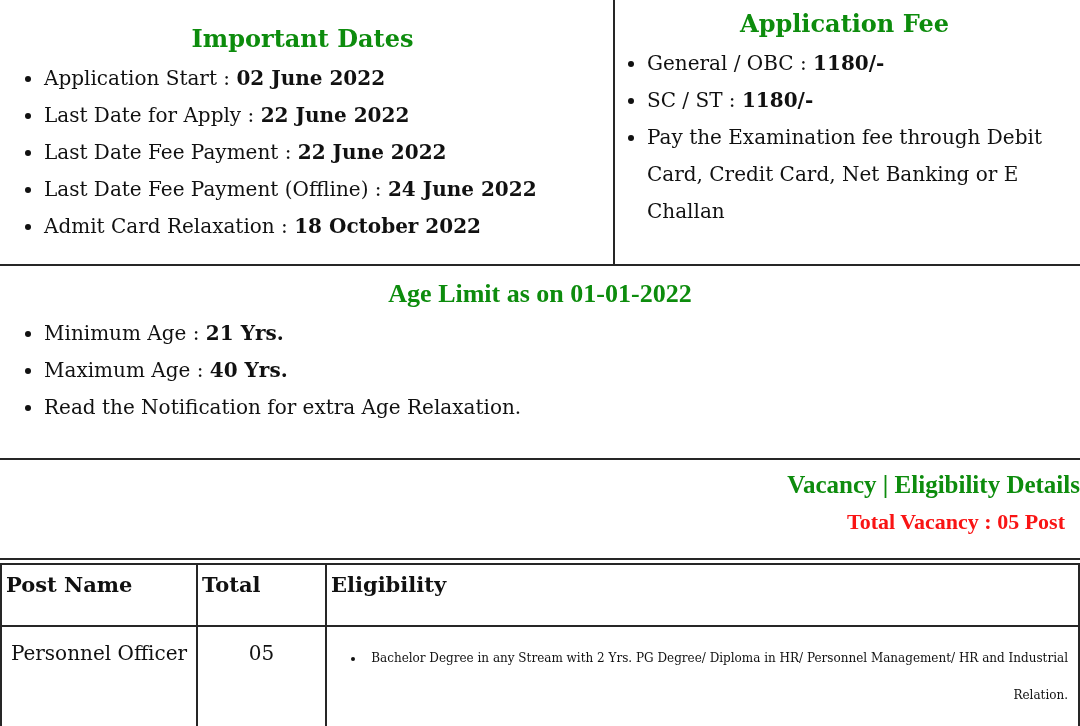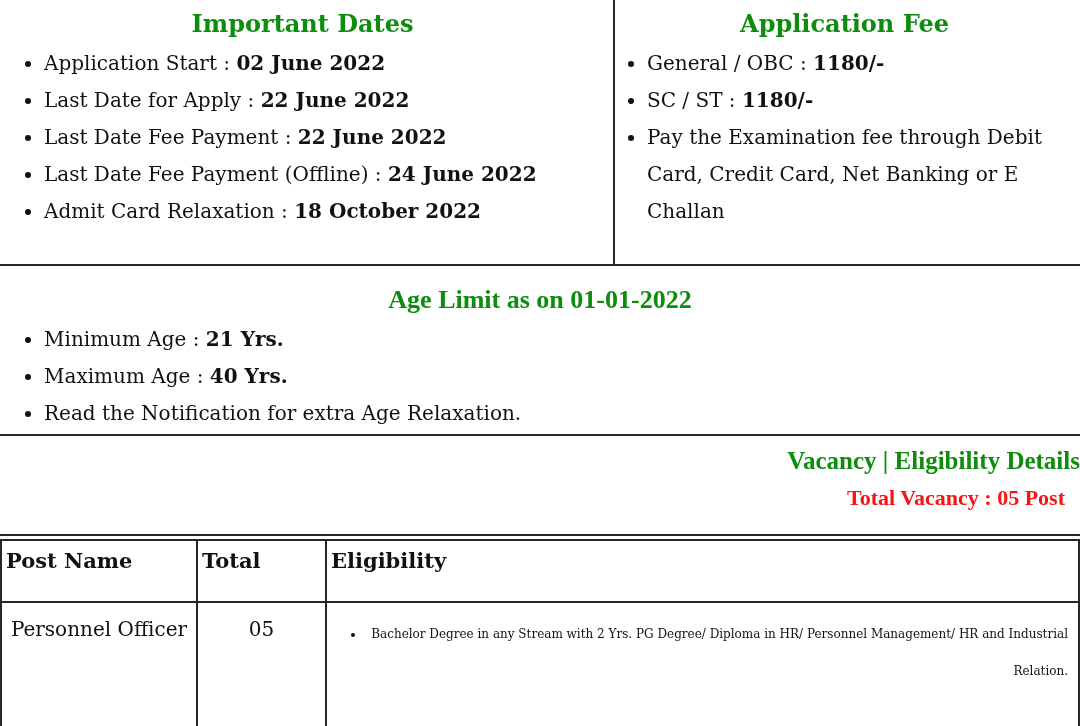--- a/index.html
+++ b/index.html
@@ -9,32 +9,32 @@
     --border:#262626;
   }
   *{box-sizing:border-box;}
   html,body{margin:0;padding:0;}
   body{
     width:1080px;height:726px;overflow:hidden;background:#ffffff;
     font-family:"DejaVu Serif","Liberation Serif",serif;color:var(--text);
   }
   
   .top-section{display:flex;height:266px;border-bottom:2px solid var(--border);}
-  .col-left{width:615px;border-right:2px solid var(--border);padding:4px 8px 0 0;}
+  .col-left{width:615px;border-right:2px solid var(--border);padding:19px 8px 0 0;}
   .col-right{flex:1;padding:4px 6px 0 0;}
   .section-title{
     margin:6px 0 6px;text-align:center;color:var(--heading_green);
     font-size:24px;font-weight:bold;line-height:1.2;
   }
   ul.bullets{margin:0;padding:0 0 0 44px;list-style:disc;}
   ul.bullets li{font-size:20px;line-height:37px;}
   ul.bullets li b{font-weight:bold;text-align:right;}
   .col-right ul.bullets{padding-left:32px;padding-right:4px;}
   
-  .age-section{height:170px;border-bottom:2px solid var(--border);padding-top:8px;}
+  .age-section{height:194px;border-bottom:2px solid var(--border);padding-top:2px;}
   .age-title{
     margin:10px 0 6px;text-align:center;color:var(--heading_green);
     font-size:26px;font-weight:bold;line-height:1.2;
     font-family:"Liberation Serif","DejaVu Serif",serif;
   }
   
   .vacancy-section{height:88px;text-align:right;}
   .vacancy-title{
     margin:10px 0 0;color:var(--heading_green);font-size:25px;font-weight:bold;line-height:1.2;
     font-family:"Liberation Serif","DejaVu Serif",serif;

